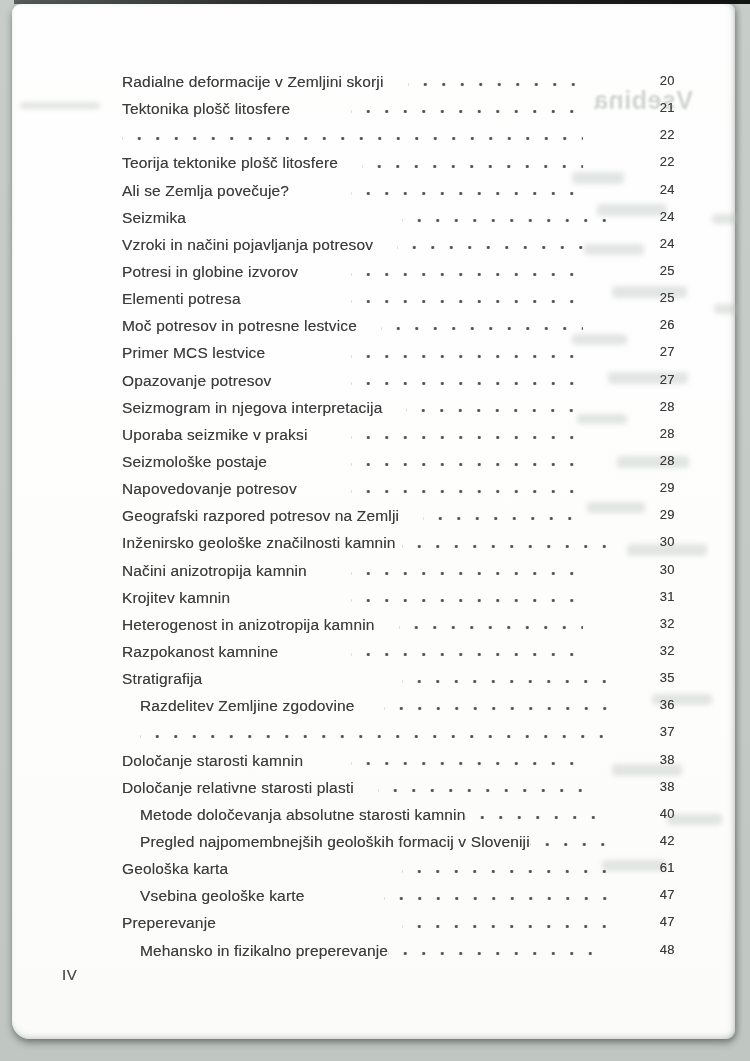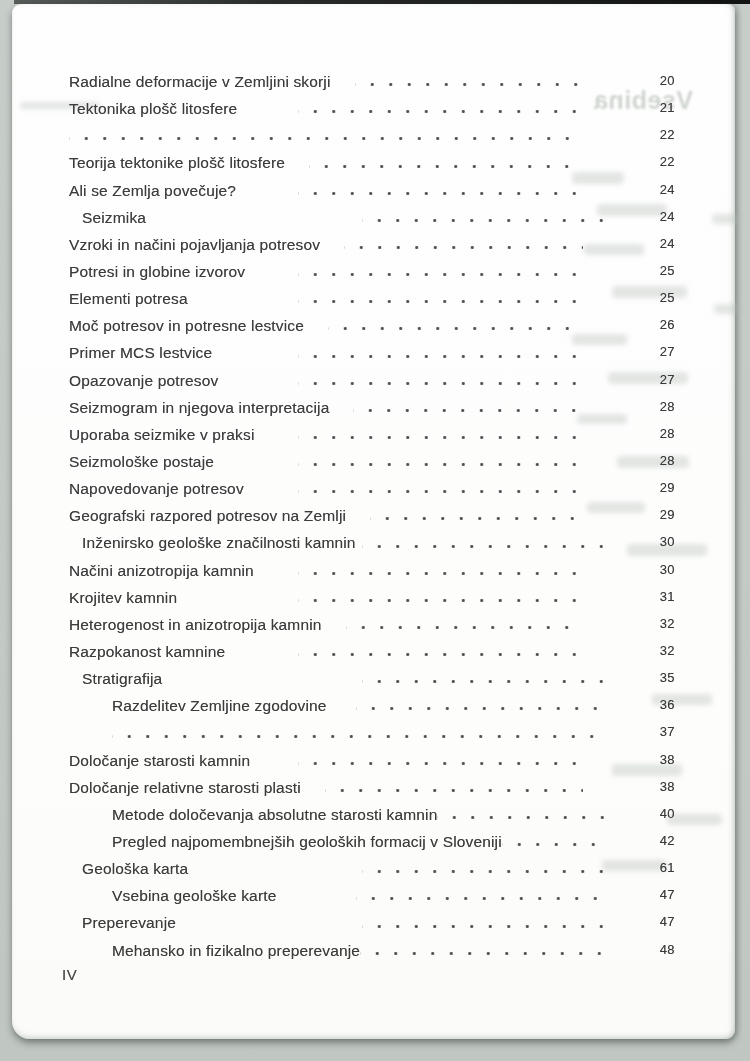--- a/index.html
+++ b/index.html
@@ -41,23 +41,23 @@
     position: absolute;
     top: 64px; left: 0; right: 0;
   }
   .toc-row {
     display: flex;
     align-items: flex-start;
     height: 27.15px;
     padding-right: 60px;
     color: #3c3c3c;
   }
-  .toc-row.level-1 { padding-left: 70px; }
-  .toc-row.level-2 { padding-left: 100px; }
-  .toc-row.level-3 { padding-left: 57px; gap: 24px; }
+  .toc-row.level-1 { padding-left: 70px; margin-left: 40px; }
+  .toc-row.level-2 { padding-left: 100px; margin-left: 28px; }
+  .toc-row.level-3 { padding-left: 110px; gap: 24px; }
   .toc-row.level-1 .toc-label { min-width: 280px; }
   .toc-row.level-2 .toc-label { min-width: 244px; }
   .toc-row.level-3 .toc-label { min-width: 205px; }
   .toc-label {
     flex: 0 0 auto;
     font-size: 15.5px;
     line-height: 27.15px;
     letter-spacing: 0.15px;
     white-space: nowrap;
     text-shadow: 0 0 0.5px rgba(60, 60, 60, 0.55);

